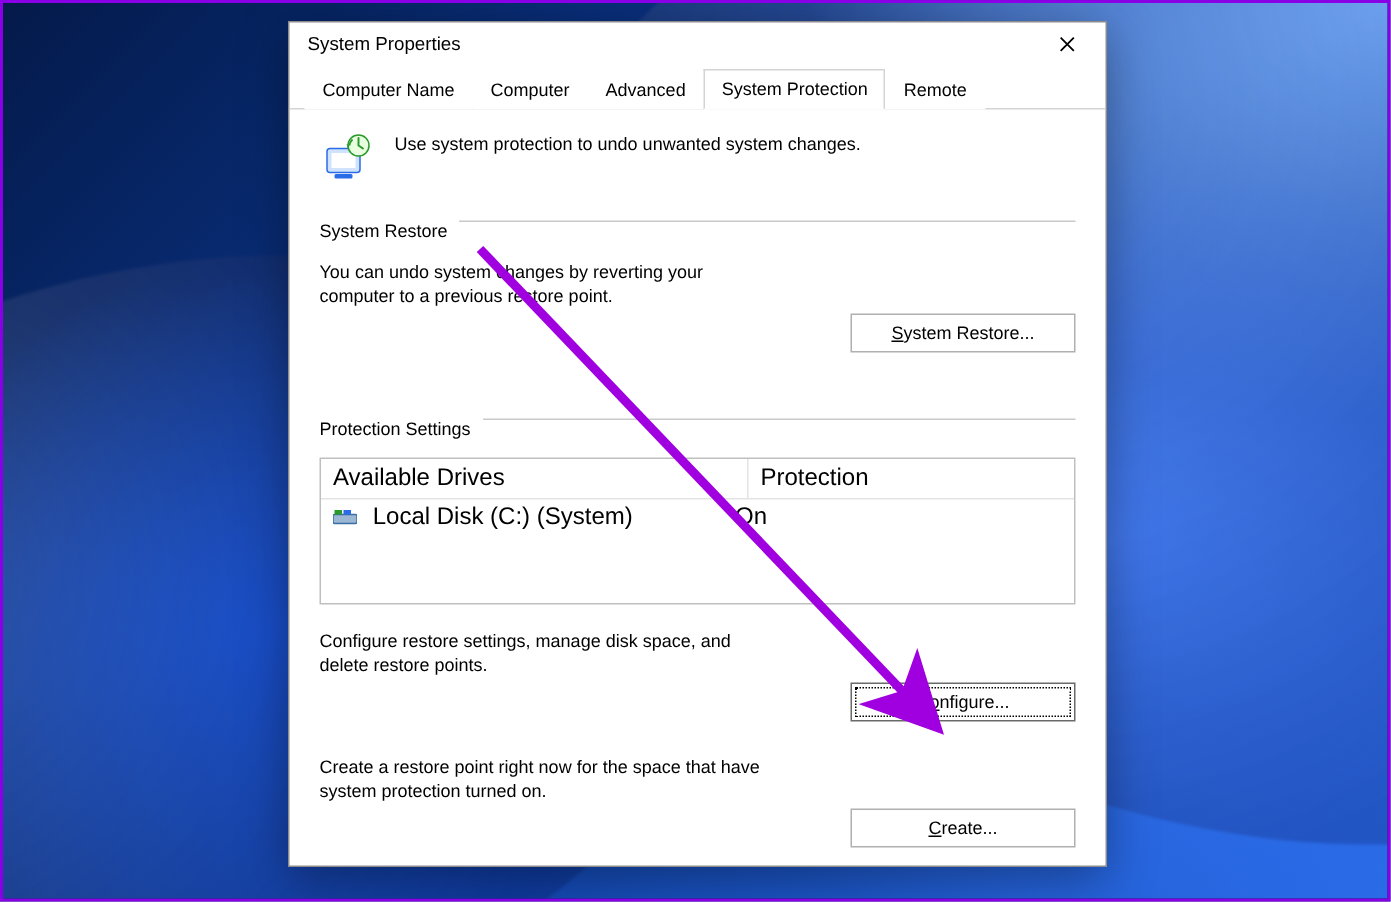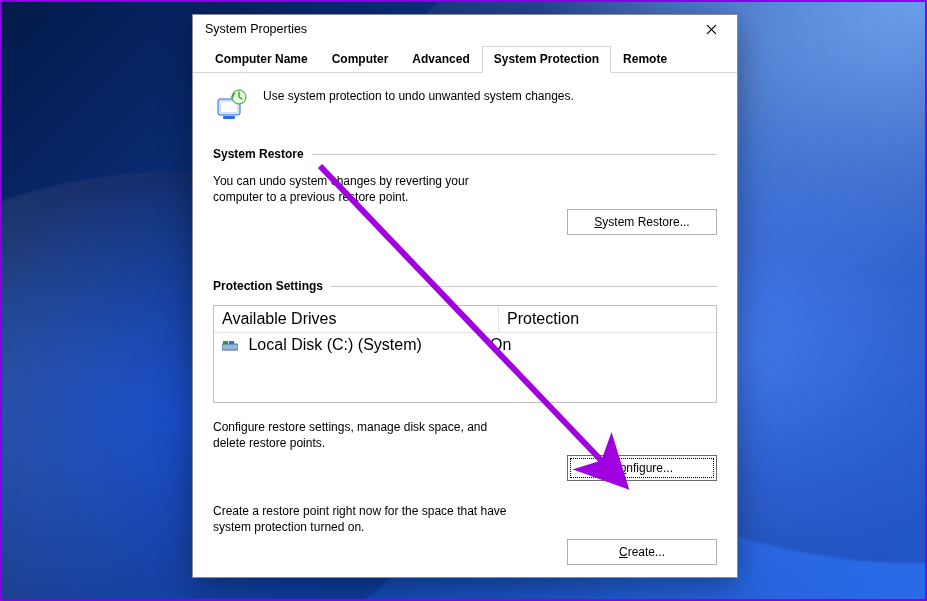--- a/index.html
+++ b/index.html
@@ -50,25 +50,24 @@
   .titlebar .title { font-size: 12.5px; }
   .titlebar .spacer { flex:1; }
   .close-btn {
     width: 44px; height: 28px;
     display:flex; align-items:center; justify-content:center;
     cursor:pointer;
   }
   .close-btn svg { width:11px; height:11px; }
 
   .tabstrip {
-    display:flex; align-items:flex-start;
+    display:flex; align-items:flex-end;
     padding: 2px 10px 0 10px;
     position: relative;
     border-bottom: 1px solid #d4d4d4;
-    font-weight: bold;
   }
   .tab {
     padding: 5px 11px 6px 11px;
     font-size: 12px;
     cursor: pointer;
     border: 1px solid transparent;
     border-bottom: none;
     position: relative;
     top: 1px;
     background: #fff;
@@ -84,21 +83,21 @@
   .pane {
     flex:1; padding: 14px 20px 10px 20px;
     display:flex; flex-direction:column;
   }
 
   .intro { display:flex; gap:14px; margin-bottom: 24px; }
   .intro .icon { width:36px; height:36px; flex:none; }
   .intro .text { padding-top: 2px; font-size:12px; }
 
   .group { margin-bottom: 18px; }
-  .group-header { display:flex; align-items:center; gap:8px; margin-bottom:12px;font-weight:bold; }
+  .group-header { display:flex; gap:8px; margin-bottom:12px; }
   .group-header .label { font-size:12px; white-space:nowrap; }
   .group-header .rule { flex:1; height:1px; background:#c9c9c9; }
 
   .row { display:flex; align-items:flex-start; gap:14px; }
   .row .desc { flex:1; font-size:12px; line-height:1.35; }
   .row .actions { width:184px; flex:none; display:flex; justify-content:flex-end; }
 
   button.win {
     min-width: 150px; height: 26px;
     font: inherit; font-size:12px;

